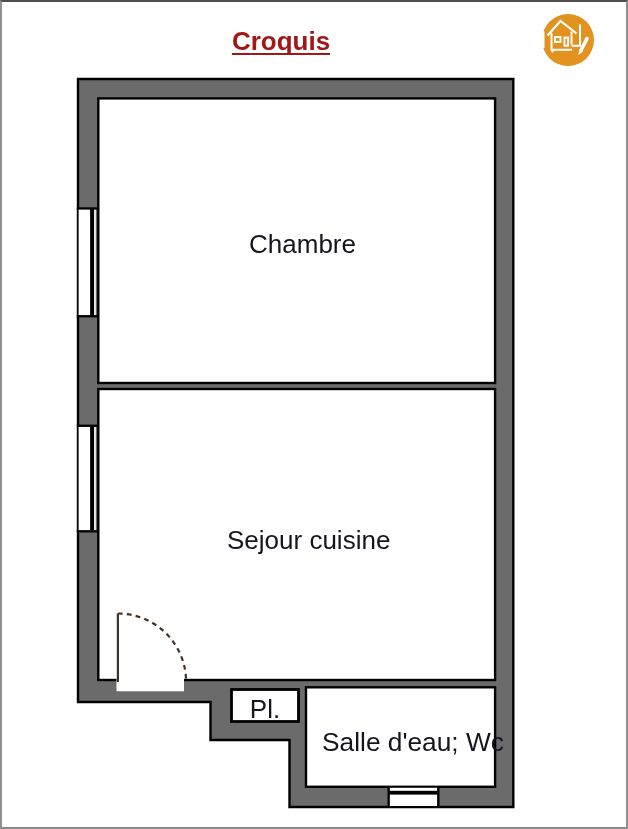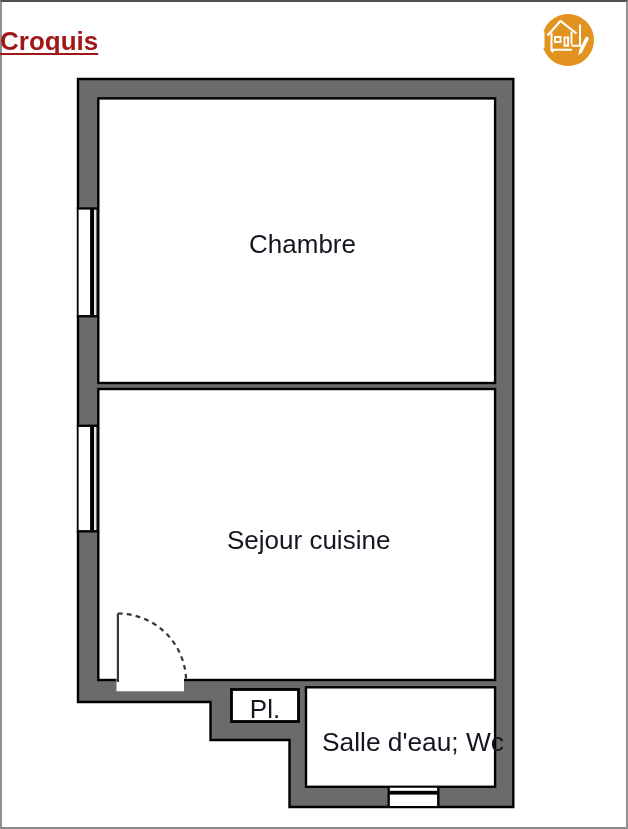--- a/index.html
+++ b/index.html
@@ -5,21 +5,21 @@
   html,body{margin:0;padding:0;background:#fff;}
   body{width:628px;height:829px;position:relative;overflow:hidden;
        font-family:"Liberation Sans", sans-serif;}
   .abs{position:absolute;}
 </style>
 </head>
 <body>
 
 <div class="abs" style="left:0;top:0;width:624px;height:825px;border-top:2px solid #4f4f4f;border-left:2px solid #909090;border-right:2px solid #909090;border-bottom:2px solid #8a8a8a;"></div>
 
-<div class="abs" style="left:0;top:26px;width:562px;text-align:left;color:#a01818;font-size:26px;font-weight:bold;text-decoration:underline;text-decoration-thickness:2.4px;text-underline-offset:3px;-webkit-text-decoration-skip-ink:none;text-decoration-skip-ink:none;">Croquis</div>
+<div class="abs" style="left:0;top:26px;width:562px;text-align:center;color:#a01818;font-size:26px;font-weight:bold;text-decoration:underline;text-decoration-thickness:2.4px;text-underline-offset:3px;-webkit-text-decoration-skip-ink:none;text-decoration-skip-ink:none;">Croquis</div>
 
 <svg class="abs" style="left:538px;top:10px;" width="60" height="60" viewBox="538 10 60 60">
   <circle cx="568" cy="40" r="26" fill="#e2921e"></circle>
 
   <rect x="538" y="31.5" width="6.5" height="16.5" fill="#fff"></rect>
 
   <path d="M547.5,35.5 L560.5,21 L576.5,33.5" fill="none" stroke="#fff" stroke-width="2.2"></path>
 
   <path d="M551.5,33 V51" fill="none" stroke="#fff" stroke-width="2.0"></path>
 

